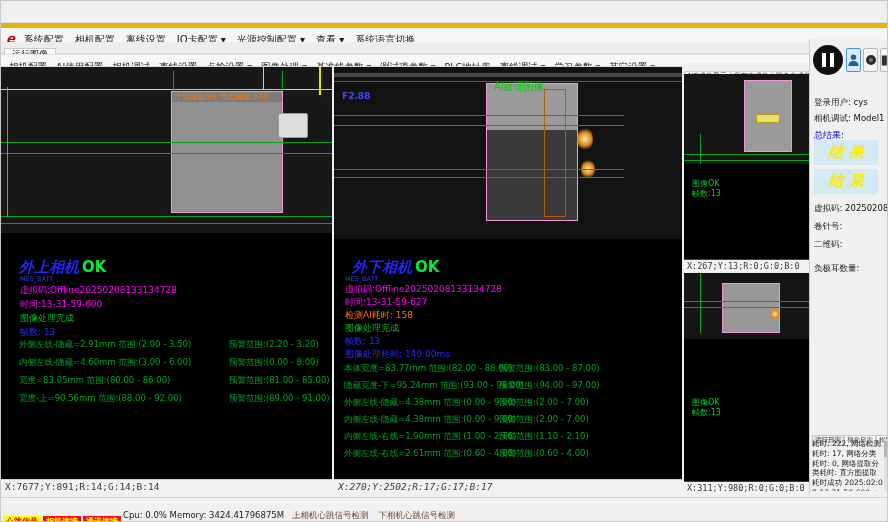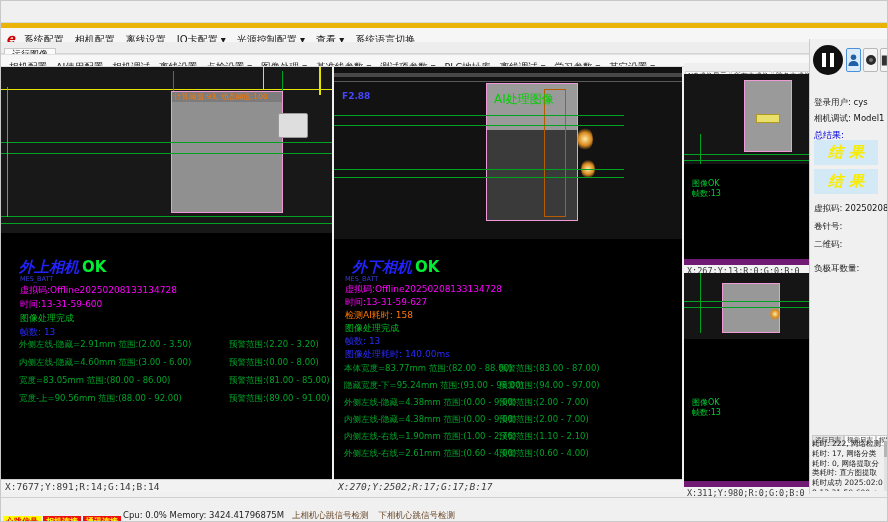--- a/index.html
+++ b/index.html
@@ -50,21 +50,21 @@
 
   
   .stabs { position:absolute; left:683px; top:62px; width:125px; height:11px; background:#efefef; white-space:nowrap; }
   .stab { display:inline-block; font-size:7px; color:#333; border:1px solid #cfcfcf; background:#fafafa; padding:0 2px; line-height:9px; margin-left:1px; }
   .sview { position:absolute; left:683px; background:#000; width:125px; }
   .sv1 { top:73px;  height:185px; }
   .sv2 { top:272px; height:208px; }
   .simg { position:absolute; left:0; top:0; width:125px; overflow:hidden; }
   .sv1 .simg { height:90px; background:#151515; }
   .sv2 .simg { height:66px; background:#151515; }
-  .sfooter { position:absolute; left:0; bottom:-13px; width:125px; height:13px; background:#f2f2f2; border-top:6px solid #701a75; font-family:"DejaVu Sans Mono", monospace; font-size:8.5px; color:#3a3a3a; padding:1px 0 0 3px; white-space:nowrap; }
+  .sfooter { position:absolute; left:0; bottom:-13px; width:125px; height:13px; background:#f2f2f2; border-top:1px solid #701a75; font-family:"DejaVu Sans Mono", monospace; font-size:8.5px; color:#3a3a3a; padding:1px 0 0 3px; white-space:nowrap; }
   .sstat { position:absolute; left:8px; font-size:8px; color:#00cc33; white-space:nowrap; }
 
   
   .rpanel { position:absolute; left:808px; top:38px; width:80px; height:455px; background:#f0f0f0; border-left:1px solid #cccccc; }
   .btnrow { position:absolute; left:2px; top:6px; width:78px; height:32px; }
   .pausebtn { position:absolute; left:1px; top:0; width:30px; height:30px; background:#101010; border-radius:50%; }
   .pausebtn i { position:absolute; top:8px; width:4px; height:14px; background:#fff; }
   .pausebtn i.b1{ left:9px; } .pausebtn i.b2{ left:17px; }
   .sqbtn { position:absolute; top:3px; width:15px; height:24px; border:1px solid #b8b8b8; background:#f4f4f4; border-radius:2px; display:flex; align-items:center; justify-content:center; }
   .sqbtn.sel { background:#dcebf9; border-color:#4a90d9; }
@@ -162,21 +162,21 @@
       <div class="hline" style="left:0; top:6px; width:348px; background:#484848; height:4px;"></div>
       <div class="hline" style="left:0; top:14px; width:348px; background:#5a5a5a;"></div>
       <div class="part" style="left:152px; top:16px; width:92px; height:138px; background:linear-gradient(180deg,#9a9a9a 0 46px,#3a3a3a 46px 100%);"></div>
       <div style="position:absolute; left:210px; top:22px; width:22px; height:128px; border:1px solid #b85c00;"></div>
       <div class="glow" style="left:243px; top:60px; width:16px; height:24px;"></div>
       <div class="glow" style="left:247px; top:92px; width:14px; height:20px;"></div>
       <div class="hline g" style="left:0; top:48px; width:290px;"></div>
       <div class="hline g" style="left:0; top:58px; width:290px;"></div>
       <div class="hline g" style="left:0; top:102px; width:290px;"></div>
       <div class="hline g" style="left:0; top:110px; width:290px;"></div>
-      <div class="lbl" style="left:160px; top:24px; font-size:12px; color:#00d000;">AI处理图像</div>
+      <div class="lbl" style="left:160px; top:13px; font-size:10px; color:#00d000;">AI处理图像</div>
       <div class="lbl" style="left:8px; top:24px; font-size:9px; color:#4646ff; font-weight:bold;">F2.88</div>
     </div>
     <div class="rtitle">
       <span class="cam">外下相机</span><span class="okv">OK</span>
     </div>
     <div class="mes" style="left:11px;">MES_BATT</div>
     <div class="ln c-mag" style="left:11px; top:216px;">虚拟码:Offline20250208133134728</div>
     <div class="ln c-mag" style="left:11px; top:229px;">时间:13-31-59-627</div>
     <div class="ln c-org" style="left:11px; top:242px;">检测AI耗时: 158</div>
     <div class="ln c-grn" style="left:11px; top:255px;">图像处理完成</div>

